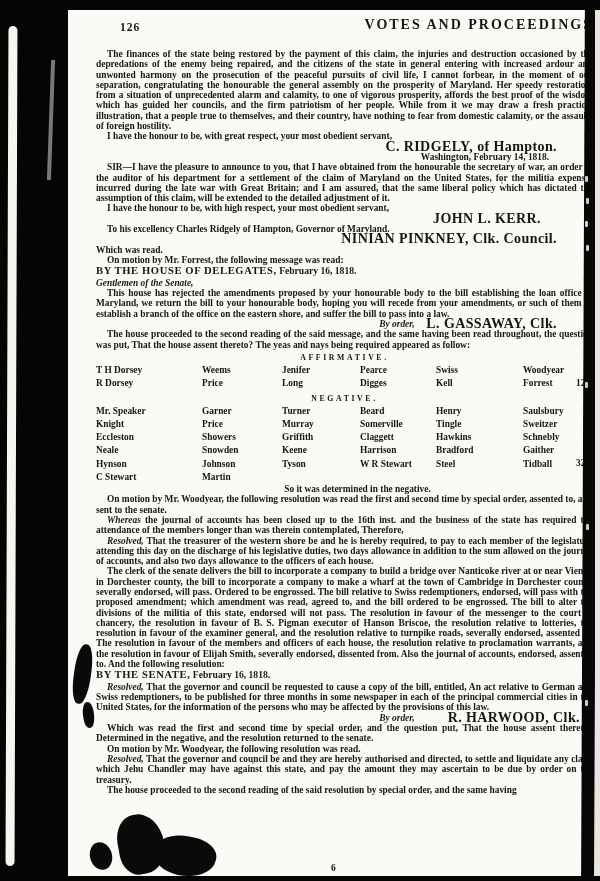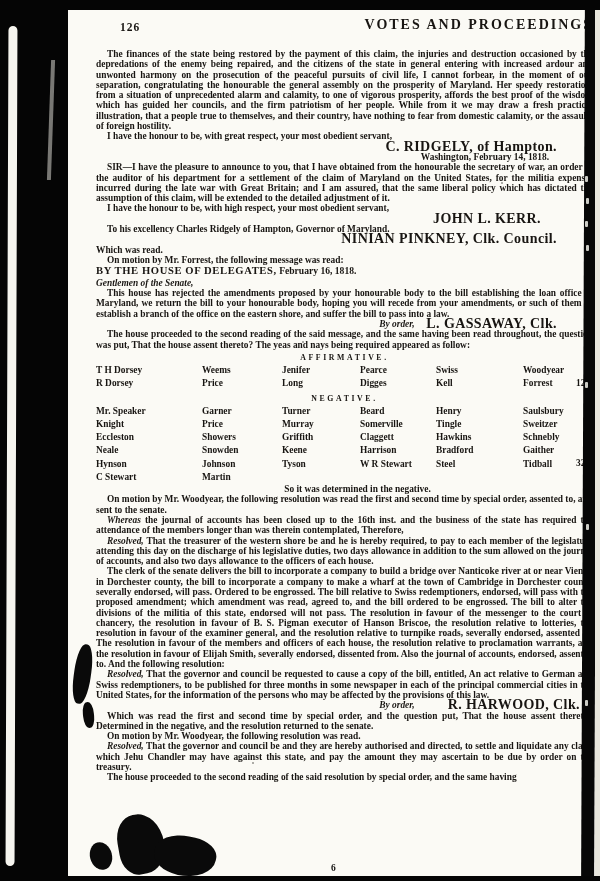--- a/index.html
+++ b/index.html
@@ -169,20 +169,21 @@
           <div class="vname">Gaither</div>
           <div class="vname">Tidball</div>
         </div>
       </div>
 
     <p class="center so-neg">So it was determined in the negative.</p>
     <p class="para">On motion by Mr. Woodyear, the following resolution was read the first and second time by special order, assented to, and sent to the senate.</p>
     <p class="para"><span class="it">Whereas</span> <span>the journal of accounts has been closed up to the 16th inst. and the business of the state has required the attendance of the members longer than was therein contemplated, Therefore,</span></p>
     <p class="para"><span class="it">Resolved,</span> <span>That the treasurer of the western shore be and he is hereby required, to pay to each member of the legislature attending this day on the discharge of his legislative duties, two days allowance in addition to the sum allowed on the journal of accounts, and also two days allowance to the officers of each house.</span></p>
     <p class="para">The clerk of the senate delivers the bill to incorporate a company to build a bridge over Nanticoke river at or near Vienna in Dorchester county, the bill to incorporate a company to make a wharf at the town of Cambridge in Dorchester county, severally endorsed, will pass.  Ordered to be engrossed.  The bill relative to Swiss redemptioners, endorsed, will pass with the proposed amendment; which amendment was read, agreed to, and the bill ordered to be engrossed.  The bill to alter the divisions of the militia of this state, endorsed will not pass.  The resolution in favour of the messenger to the court of chancery, the resolution in favour of B. S. Pigman executor of Hanson Briscoe, the resolution relative to lotteries, the resolution in favour of the examiner general, and the resolution relative to turnpike roads, severally endorsed, assented to. The resolution in favour of the members and officers of each house, the resolution relative to proclamation warrants, and the resolution in favour of Elijah Smith, severally endorsed, dissented from.  Also the journal of accounts, endorsed, assented to.  And the following resolution:</p>
+    <p class="bighead"><span class="bh-caps">BY THE SENATE,</span><span class="bh-date"> February 16, 1818.</span></p>
     <p class="para"><span class="it">Resolved,</span> <span>That the governor and council be requested to cause a copy of the bill, entitled, An act relative to German and Swiss redemptioners, to be published for three months in some newspaper in each of the principal commercial cities in the United States, for the information of the persons who may be affected by the provisions of this law.</span></p>
     <p class="split">
         <span class="byorder it">By order,</span>
         <span class="clerk pr13 sig">R. HARWOOD, Clk.</span>
       </p>
     <p class="para">Which was read the first and second time by special order, and the question put, That the house assent thereto?  Determined in the negative, and the resolution returned to the senate.</p>
     <p class="para">On motion by Mr. Woodyear, the following resolution was read.</p>
     <p class="para"><span class="it">Resolved,</span> <span>That the governor and council be and they are hereby authorised and directed, to settle and liquidate any claim which Jehu Chandler may have against this state, and pay the amount they may ascertain to be due by order on the treasury.</span></p>
     <p class="para">The house proceeded to the second reading of the said resolution by special order, and the same having</p>
   </div>

